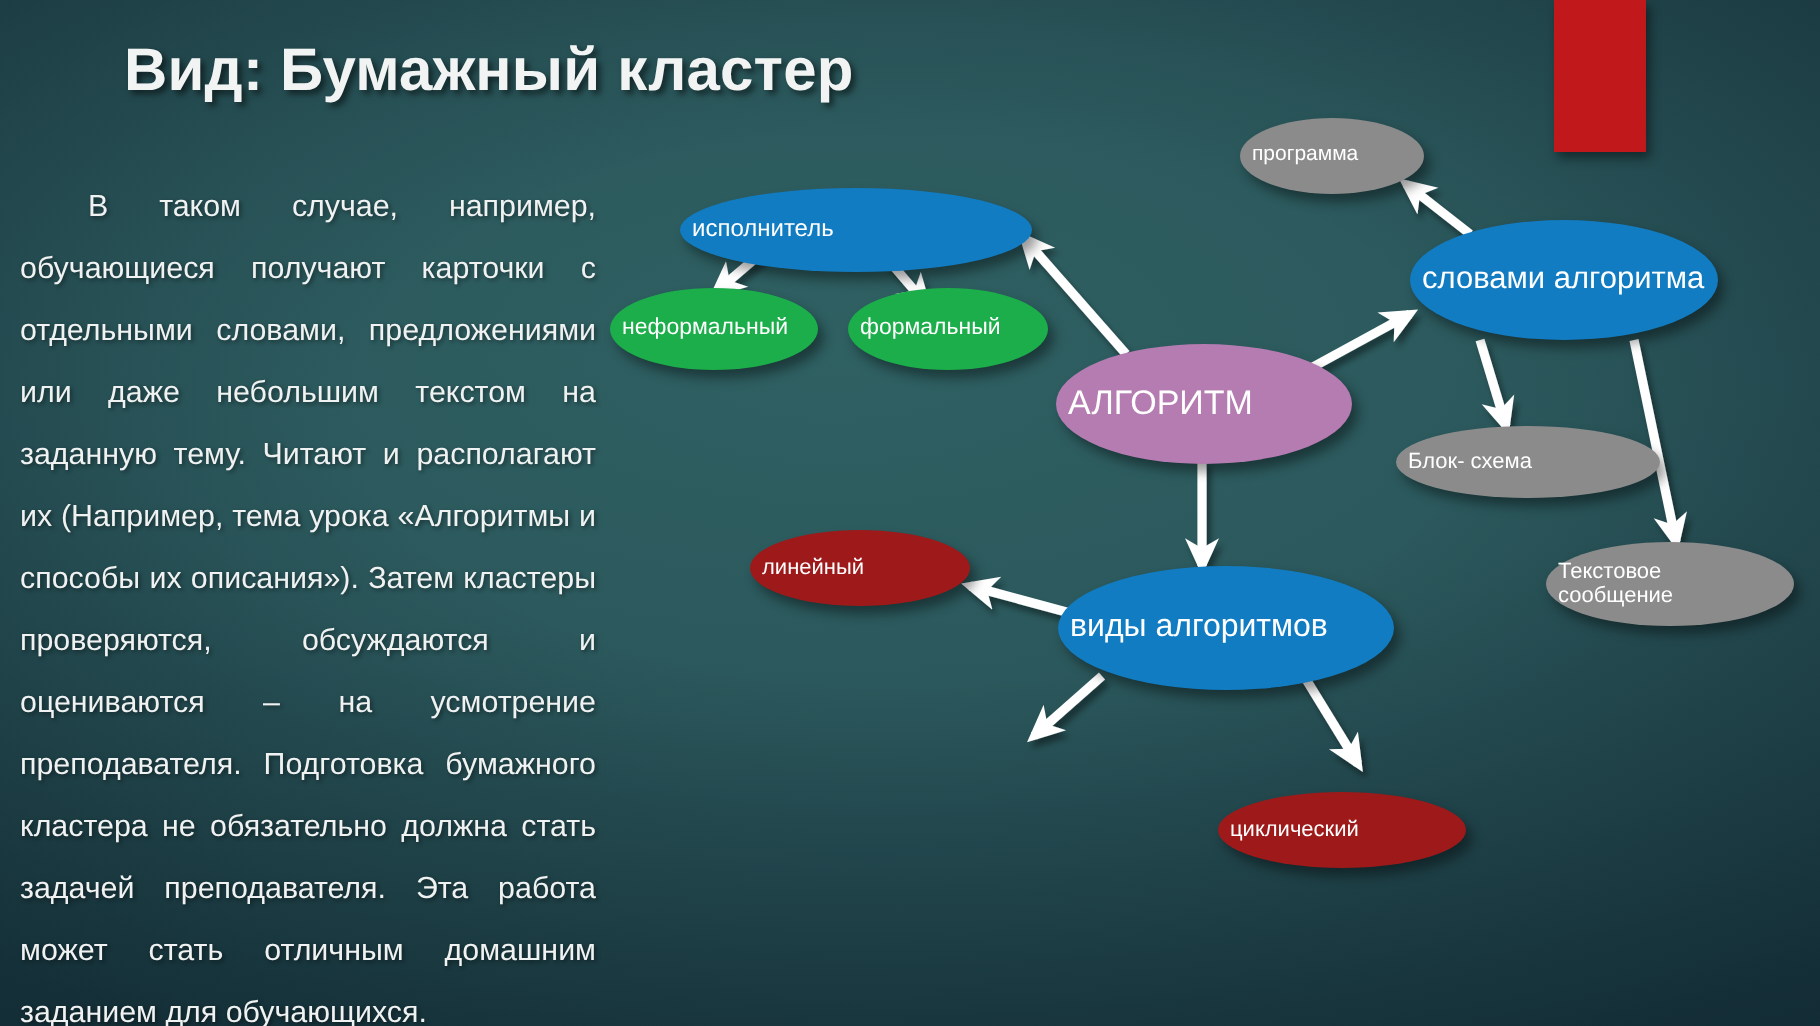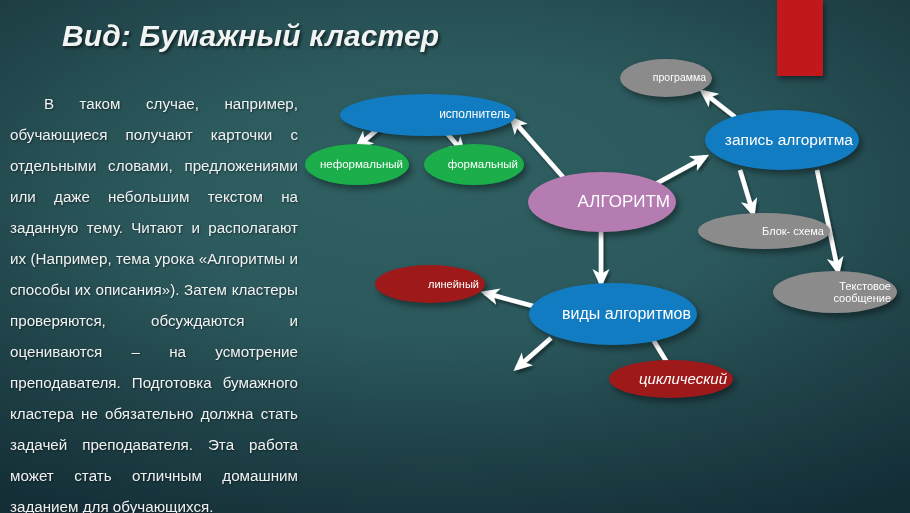--- a/index.html
+++ b/index.html
@@ -36,21 +36,20 @@
     box-shadow: 2px 3px 5px rgba(0,0,0,0.45);
   }
 
   
   .slide-title {
     position: absolute;
     left: 62px;
     top: 19px;
     font-size: 30px;
     font-weight: bold;
-    font-style: italic;
     color: #f2f4f4;
     letter-spacing: 0.1px;
     text-shadow: 2px 2px 3px rgba(0,0,0,0.55);
     white-space: nowrap;
   }
 
   
   .body-text {
     position: absolute;
     left: 10px;
@@ -78,21 +77,21 @@
     left: 0; top: 0;
     width: 910px; height: 513px;
     pointer-events: none;
   }
 
   .node {
     position: absolute;
     display: flex;
     align-items: center;
     justify-content: center;
-    text-align: right;
+    text-align: left;
     border-radius: 50%;
     color: #ffffff;
     box-shadow: 3px 4px 6px rgba(0,0,0,0.40);
     box-sizing: border-box;
     padding: 2px 6px;
     line-height: 1.12;
   }
   .node span { display: block; width: 100%; }
 
   .n-blue   { background: #127cc2; }
@@ -162,21 +161,21 @@
 
     <div class="node n-green" style="left:305px; top:144px; width:104px; height:41px; font-size:11.5px;">
       <span>неформальный</span>
     </div>
 
     <div class="node n-green" style="left:424px; top:144px; width:100px; height:41px; font-size:11.5px;">
       <span>формальный</span>
     </div>
 
     <div class="node n-blue" style="left:705px; top:110px; width:154px; height:60px; font-size:15.5px;">
-      <span>запись алгоритма</span>
+      <span>словами алгоритма</span>
     </div>
 
     <div class="node n-gray" style="left:620px; top:59px; width:92px; height:38px; font-size:10.5px;">
       <span>программа</span>
     </div>
 
     <div class="node n-gray" style="left:698px; top:213px; width:132px; height:36px; font-size:11px;">
       <span>Блок- схема</span>
     </div>
 
@@ -186,18 +185,18 @@
 
     <div class="node n-blue" style="left:529px; top:283px; width:168px; height:62px; font-size:16px;">
       <span>виды алгоритмов</span>
     </div>
 
     <div class="node n-red" style="left:375px; top:265px; width:110px; height:38px; font-size:11px;">
       <span>линейный</span>
     </div>
 
 
-    <div class="node n-red" style="left:609px; top:360px; width:124px; height:38px; font-size:15px;font-style:italic;">
+    <div class="node n-red" style="left:609px; top:396px; width:124px; height:38px; font-size:11px;">
       <span>циклический</span>
     </div>
 
   </div>
 </div>
 
 </body></html>

